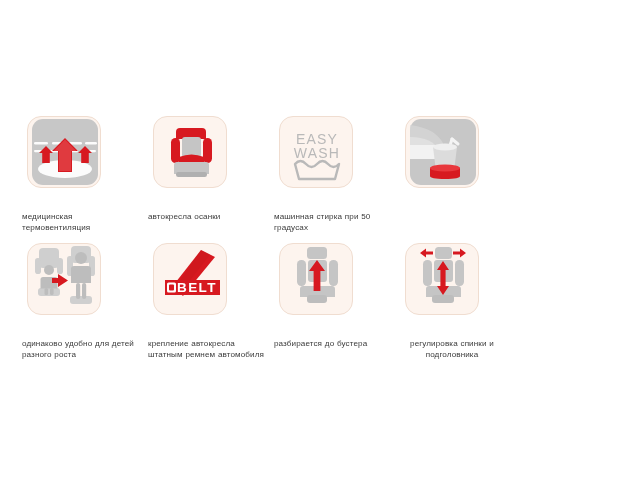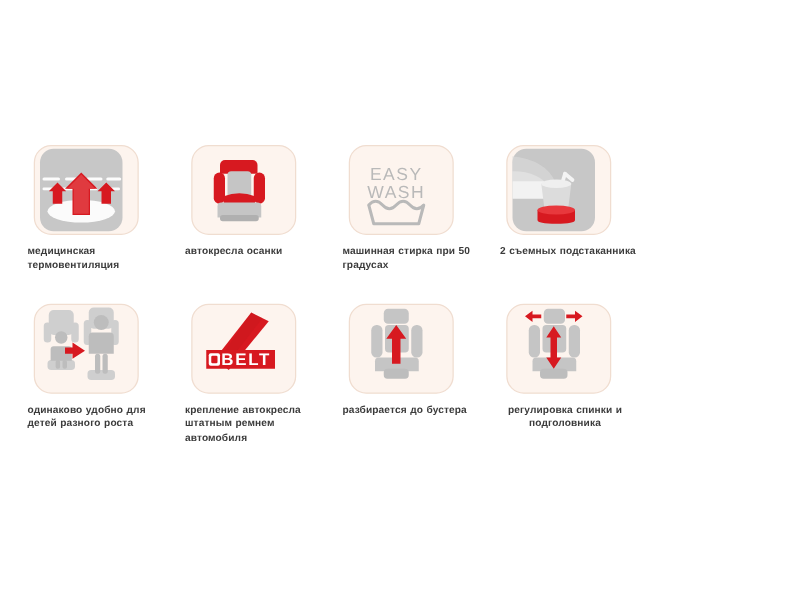--- a/index.html
+++ b/index.html
@@ -34,35 +34,35 @@
     width: 122px;
     margin-left: 4px;
     display: flex;
     flex-direction: column;
     align-items: flex-start;
   }
   .feature:first-child { margin-left: 22px; }
 
   .icon-tile {
     position: relative;
-    width: 84px;
+    width: 74px;
     height: 72px;
     margin-left: 5px;
     border-radius: 14px;
     background: #fdf4ee;
     border: 1.6px solid #f0ddd0;
     box-sizing: border-box;
     overflow: hidden;
   }
   .icon-tile > svg { display: block; }
 
   .caption {
-    margin-top: 7px;
+    margin-top: 23px;
     font-size: 8.1px;
-    font-weight: bold;
+    font-weight: normal;
     line-height: 11.4px;
     color: #3b3b3b;
     letter-spacing: 0.1px;
     width: 116px;
     word-spacing: 0.4px;
   }
   .caption.narrow { width: 104px; text-align: center; }
 </style>
 </head>
 <body>
@@ -150,21 +150,20 @@
           <path d="M46 22 L40 42" stroke="#f4f4f4" stroke-width="3" stroke-linecap="round"></path>
           <path d="M46 22 L52 27" stroke="#f4f4f4" stroke-width="3" stroke-linecap="round"></path>
 
           <path d="M27 30 h24 l-3 24 h-18 z" fill="#dcdcdc"></path>
           <ellipse cx="39" cy="30" rx="12" ry="3.4" fill="#efefef"></ellipse>
 
           <path d="M24 51 h30 v8 q0 3 -15 3 q-15 0 -15 -3 z" fill="#d71920"></path>
           <ellipse cx="39" cy="51" rx="15" ry="3.6" fill="#e8383d"></ellipse>
         </svg>
       </div>
-      <div class="caption">2 съемных подстаканника</div>
     </div>
   </div>
 
   <div class="row" id="row-2">
 
     <div class="feature">
       <div class="icon-tile">
         <svg width="74" height="72" viewBox="0 0 74 72">
 
           <g fill="#cfcfcf">

